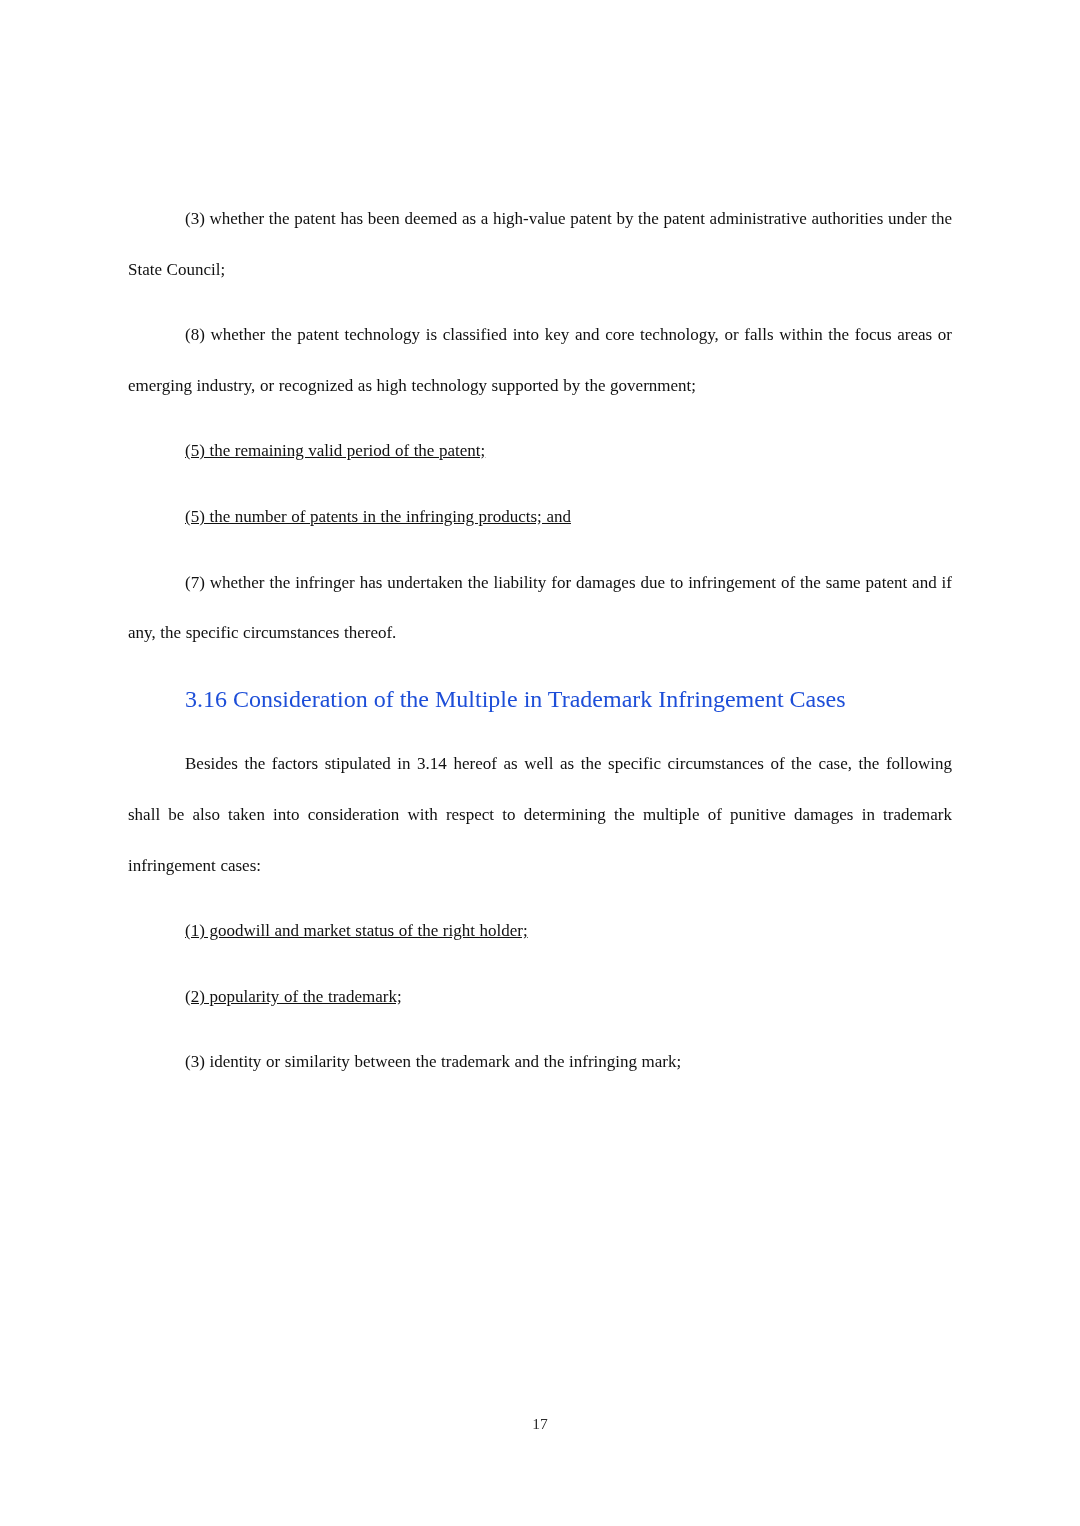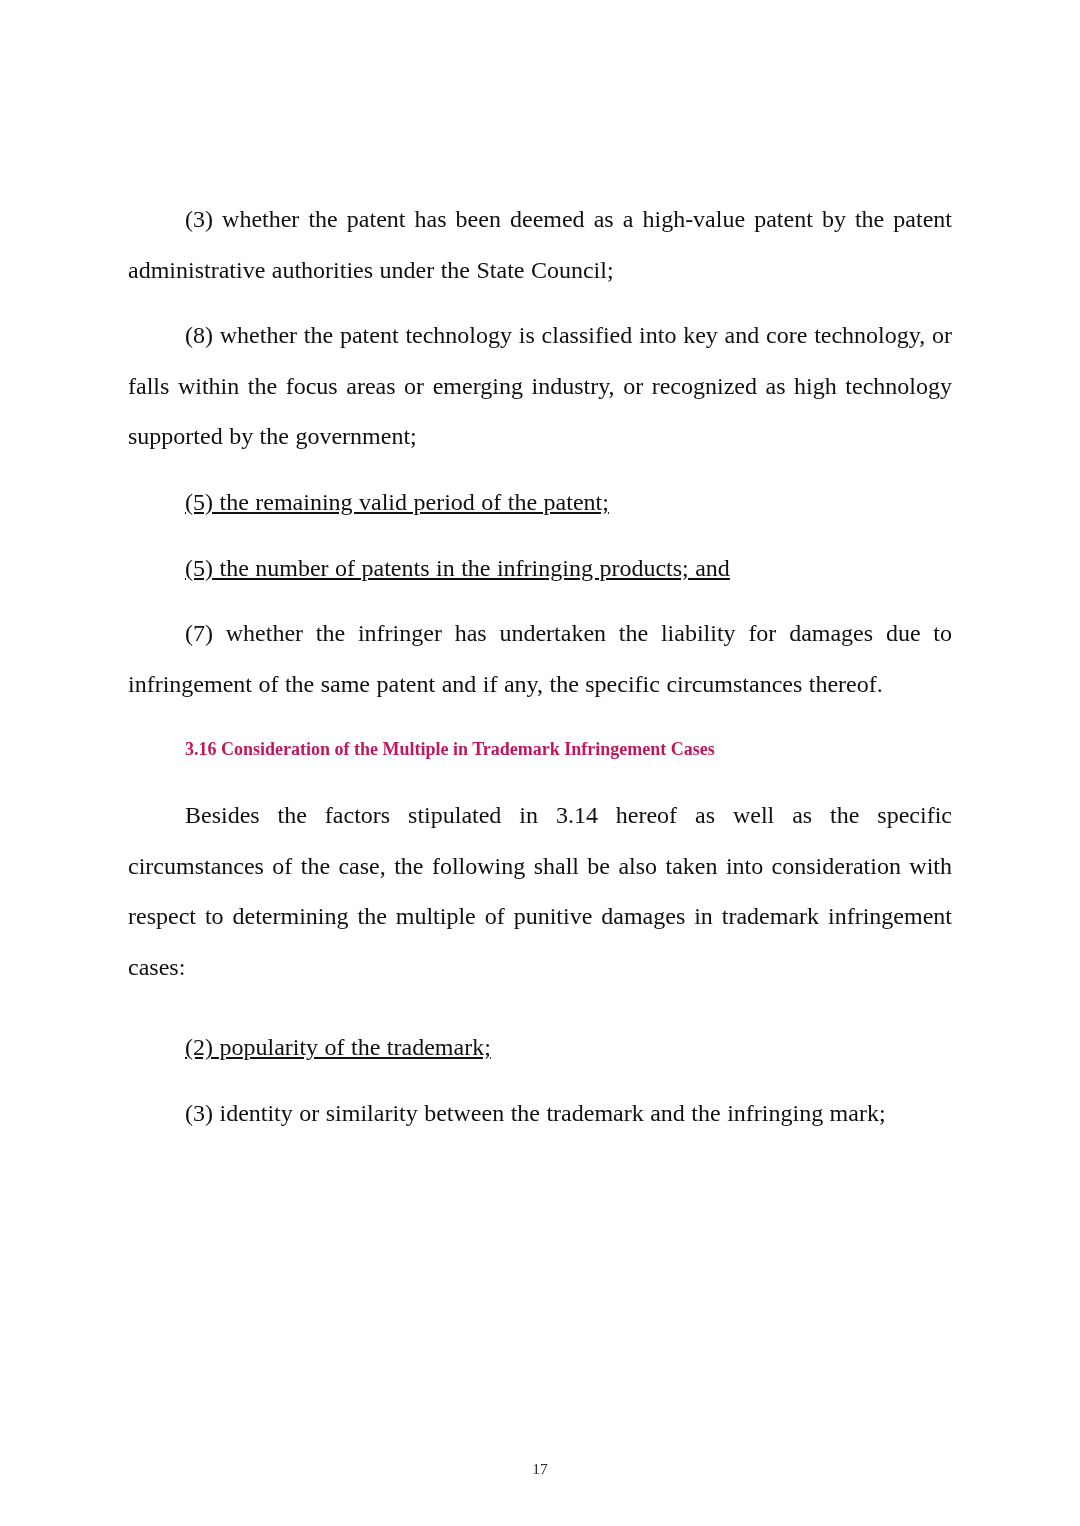--- a/index.html
+++ b/index.html
@@ -30,63 +30,62 @@
     position: absolute;
     left: 128px;
     top: 194px;
     width: 824px;
   }
 
   
   p.para {
     margin: 0;
     padding: 0;
-    font-size: 24px;
+    font-size: 17px;
     line-height: 50.6px;
     text-align: justify;
     text-align-last: left;
     text-indent: 57px;
     word-spacing: 0.02em;
     color: #101010;
   }
 
   
   p.para.single {
     text-align: left;
     text-decoration: underline;
   }
 
   
   p.heading {
     margin: 0;
     padding: 0;
-    font-size: 18px;
+    font-size: 24px;
     line-height: 50.6px;
-    font-weight: bold;
+    font-weight: normal;
     text-align: justify;
     text-align-last: left;
     text-indent: 57px;
-    color: #be185d;
+    color: #1d4ed8;
   }
 
   
   .gap-sm { height: 15px; }
   .gap-md { height: 15px; }
 
   .pagenum {
     position: absolute;
     left: 0;
     top: 1414px;
     width: 1080px;
     text-align: center;
     font-size: 15.5px;
     line-height: 20px;
     color: #2b2b2b;
     font-family: "Liberation Serif", "DejaVu Serif", serif;
-    margin-top: 45px;
   }
 </style>
 </head>
 <body>
 
 <div class="page">
 
   <div class="content">
 
     <p class="para">(3)  whether the patent has been deemed as a high-value patent by the patent administrative authorities under the State Council;</p>
@@ -110,20 +109,21 @@
     <div class="gap-md"></div>
 
     <p class="heading">3.16   Consideration of the Multiple in Trademark Infringement Cases</p>
 
     <div class="gap-sm"></div>
 
     <p class="para">Besides the factors stipulated in 3.14 hereof as well as the specific circumstances of the case, the following shall be also taken into consideration with respect to determining the multiple of punitive damages in trademark infringement cases:</p>
 
     <div class="gap-sm"></div>
 
+    <p class="para single">(1)   goodwill and market status of the right holder;</p>
 
     <div class="gap-sm"></div>
 
     <p class="para single">(2)   popularity of the trademark;</p>
 
     <div class="gap-sm"></div>
 
     <p class="para">(3)   identity or similarity between the trademark and the infringing mark;</p>
 
   </div>

